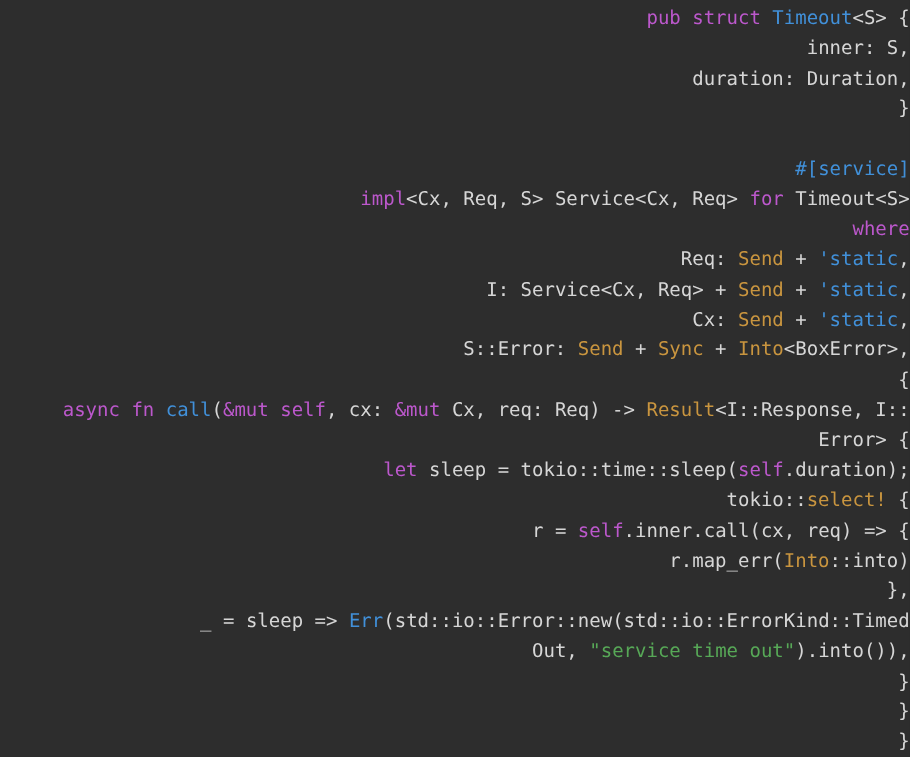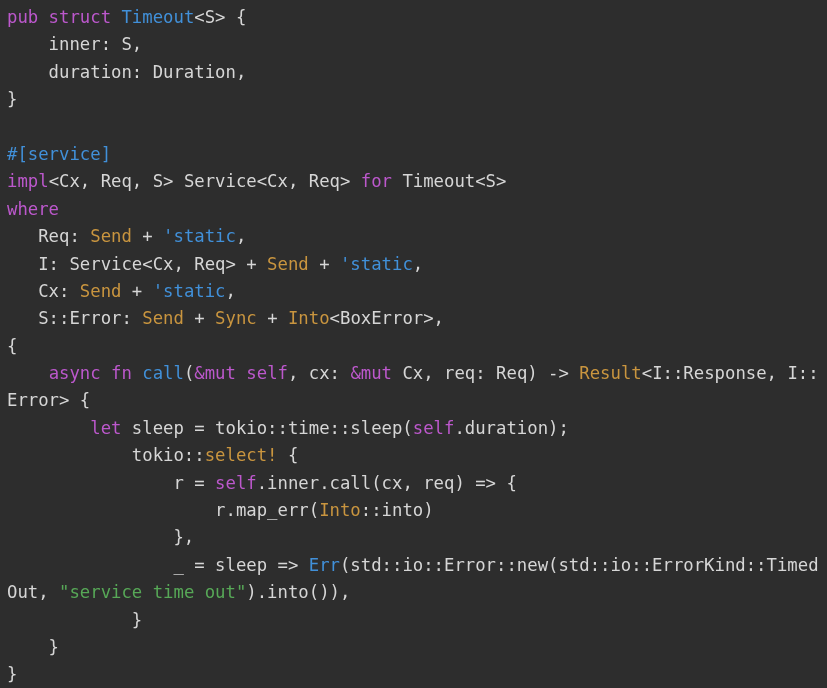--- a/index.html
+++ b/index.html
@@ -19,20 +19,21 @@
     padding: 4px 0 0 7px;
     font-family: "DejaVu Sans Mono", "Liberation Mono", monospace;
     font-size: 17.3px;
     line-height: 27.4px;
     white-space: pre;
     color: #d6d6d6;
   }
   .code .line {
     height: 27.4px;
     white-space: pre;
+    text-align: right;
   }
 </style>
 </head>
 <body>
 
 <div class="screen">
   <pre class="code" id="code-block"><div class="line"><span style="color: rgb(188, 88, 204);">pub struct </span><span style="color: rgb(65, 144, 217);">Timeout</span><span style="color: rgb(214, 214, 214);">&lt;S&gt; {</span></div><div class="line"><span style="color: rgb(214, 214, 214);">    inner: S,</span></div><div class="line"><span style="color: rgb(214, 214, 214);">    duration: Duration,</span></div><div class="line"><span style="color: rgb(214, 214, 214);">}</span></div><div class="line"> </div><div class="line"><span style="color: rgb(65, 144, 217);">#[service]</span></div><div class="line"><span style="color: rgb(188, 88, 204);">impl</span><span style="color: rgb(214, 214, 214);">&lt;Cx, Req, S&gt; Service&lt;Cx, Req&gt; </span><span style="color: rgb(188, 88, 204);">for</span><span style="color: rgb(214, 214, 214);"> Timeout&lt;S&gt;</span></div><div class="line"><span style="color: rgb(188, 88, 204);">where</span></div><div class="line"><span style="color: rgb(214, 214, 214);">   Req: </span><span style="color: rgb(201, 149, 63);">Send</span><span style="color: rgb(214, 214, 214);"> + </span><span style="color: rgb(65, 144, 217);">'static</span><span style="color: rgb(214, 214, 214);">,</span></div><div class="line"><span style="color: rgb(214, 214, 214);">   I: Service&lt;Cx, Req&gt; + </span><span style="color: rgb(201, 149, 63);">Send</span><span style="color: rgb(214, 214, 214);"> + </span><span style="color: rgb(65, 144, 217);">'static</span><span style="color: rgb(214, 214, 214);">,</span></div><div class="line"><span style="color: rgb(214, 214, 214);">   Cx: </span><span style="color: rgb(201, 149, 63);">Send</span><span style="color: rgb(214, 214, 214);"> + </span><span style="color: rgb(65, 144, 217);">'static</span><span style="color: rgb(214, 214, 214);">,</span></div><div class="line"><span style="color: rgb(214, 214, 214);">   S::Error: </span><span style="color: rgb(201, 149, 63);">Send</span><span style="color: rgb(214, 214, 214);"> + </span><span style="color: rgb(201, 149, 63);">Sync</span><span style="color: rgb(214, 214, 214);"> + </span><span style="color: rgb(201, 149, 63);">Into</span><span style="color: rgb(214, 214, 214);">&lt;BoxError&gt;,</span></div><div class="line"><span style="color: rgb(214, 214, 214);">{</span></div><div class="line"><span style="color: rgb(214, 214, 214);">    </span><span style="color: rgb(188, 88, 204);">async</span><span style="color: rgb(214, 214, 214);"> </span><span style="color: rgb(188, 88, 204);">fn</span><span style="color: rgb(214, 214, 214);"> </span><span style="color: rgb(65, 144, 217);">call</span><span style="color: rgb(214, 214, 214);">(</span><span style="color: rgb(188, 88, 204);">&amp;mut</span><span style="color: rgb(214, 214, 214);"> </span><span style="color: rgb(188, 88, 204);">self</span><span style="color: rgb(214, 214, 214);">, cx: </span><span style="color: rgb(188, 88, 204);">&amp;mut</span><span style="color: rgb(214, 214, 214);"> Cx, req: Req) -&gt; </span><span style="color: rgb(201, 149, 63);">Result</span><span style="color: rgb(214, 214, 214);">&lt;I::Response, I::</span></div><div class="line"><span style="color: rgb(214, 214, 214);">Error&gt; {</span></div><div class="line"><span style="color: rgb(214, 214, 214);">        </span><span style="color: rgb(188, 88, 204);">let</span><span style="color: rgb(214, 214, 214);"> sleep = tokio::time::sleep(</span><span style="color: rgb(188, 88, 204);">self</span><span style="color: rgb(214, 214, 214);">.duration);</span></div><div class="line"><span style="color: rgb(214, 214, 214);">            tokio::</span><span style="color: rgb(201, 149, 63);">select!</span><span style="color: rgb(214, 214, 214);"> {</span></div><div class="line"><span style="color: rgb(214, 214, 214);">                r = </span><span style="color: rgb(188, 88, 204);">self</span><span style="color: rgb(214, 214, 214);">.inner.call(cx, req) =&gt; {</span></div><div class="line"><span style="color: rgb(214, 214, 214);">                    r.map_err(</span><span style="color: rgb(201, 149, 63);">Into</span><span style="color: rgb(214, 214, 214);">::into)</span></div><div class="line"><span style="color: rgb(214, 214, 214);">                },</span></div><div class="line"><span style="color: rgb(214, 214, 214);">                _ = sleep =&gt; </span><span style="color: rgb(65, 144, 217);">Err</span><span style="color: rgb(214, 214, 214);">(std::io::Error::new(std::io::ErrorKind::Timed</span></div><div class="line"><span style="color: rgb(214, 214, 214);">Out, </span><span style="color: rgb(87, 168, 87);">"service time out"</span><span style="color: rgb(214, 214, 214);">).into()),</span></div><div class="line"><span style="color: rgb(214, 214, 214);">            }</span></div><div class="line"><span style="color: rgb(214, 214, 214);">    }</span></div><div class="line"><span style="color: rgb(214, 214, 214);">}</span></div></pre>
 </div>
 
 </body></html>

